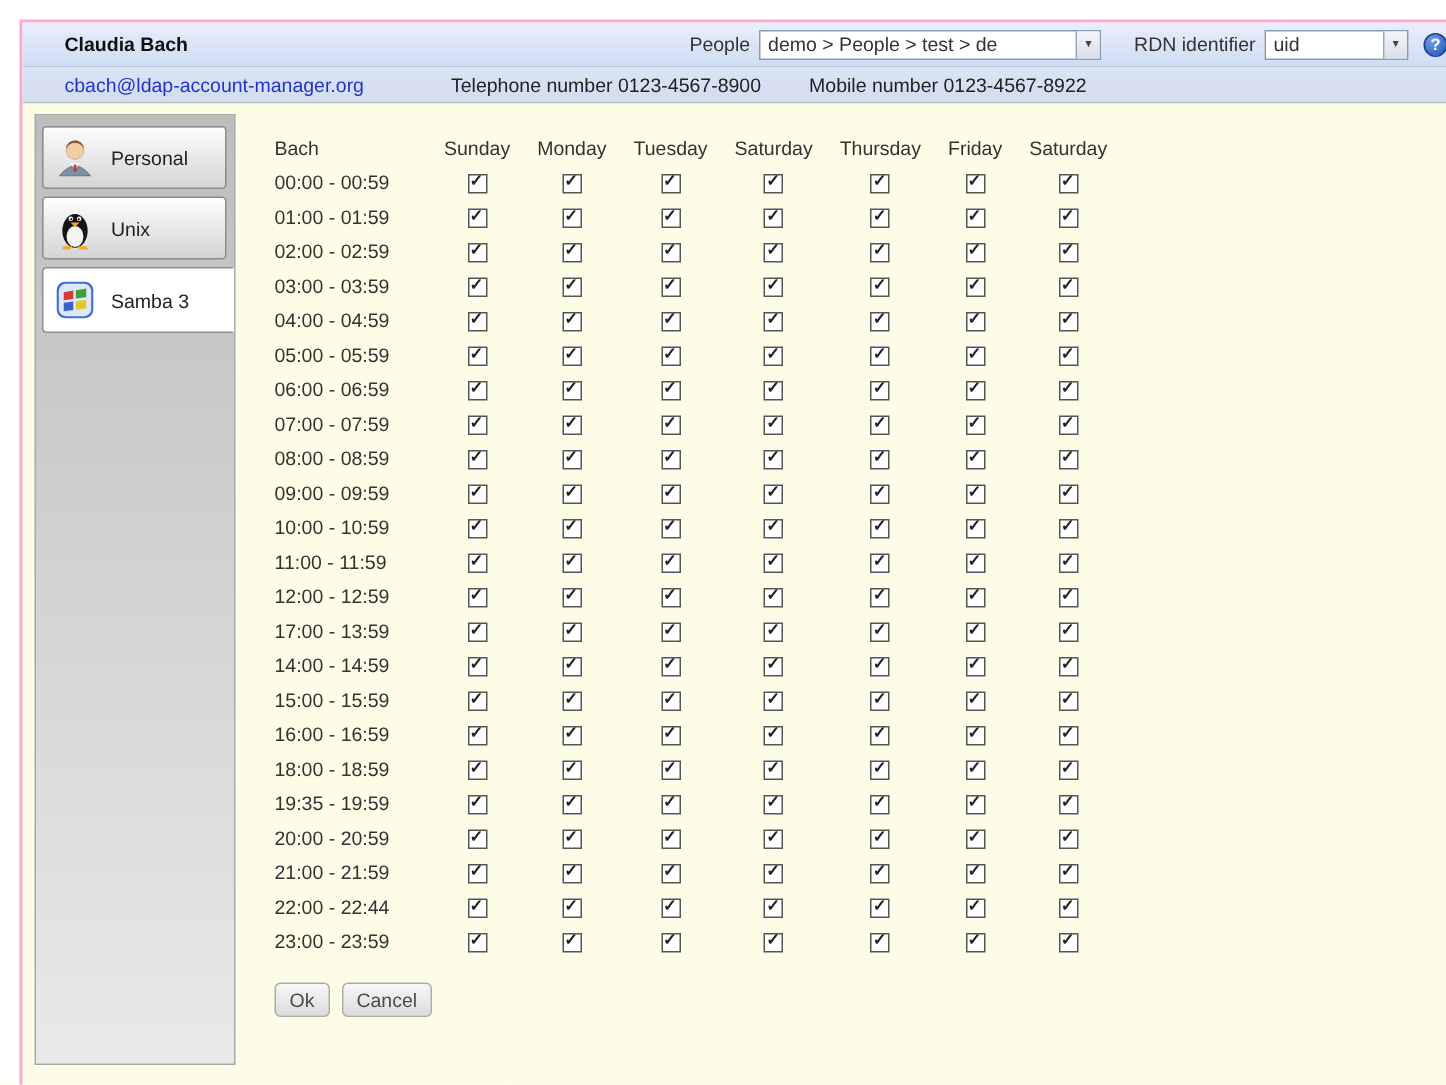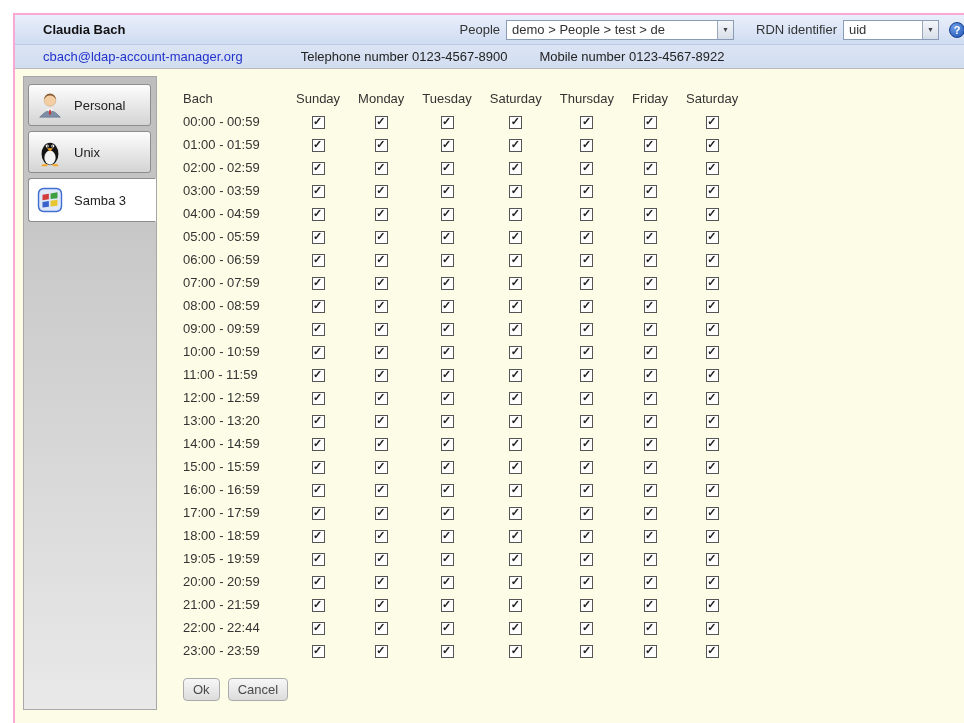--- a/index.html
+++ b/index.html
@@ -350,21 +350,21 @@
               <td class="time-col">12:00 - 12:59</td>
               <td><input type="checkbox" checked="" style=""></td>
               <td><input type="checkbox" checked="" style=""></td>
               <td><input type="checkbox" checked="" style=""></td>
               <td><input type="checkbox" checked="" style=""></td>
               <td><input type="checkbox" checked="" style=""></td>
               <td><input type="checkbox" checked="" style=""></td>
               <td><input type="checkbox" checked="" style=""></td>
             </tr>
             <tr>
-              <td class="time-col">13:00 - 13:20</td>
+              <td class="time-col">17:00 - 13:59</td>
               <td><input type="checkbox" checked="" style=""></td>
               <td><input type="checkbox" checked="" style=""></td>
               <td><input type="checkbox" checked="" style=""></td>
               <td><input type="checkbox" checked="" style=""></td>
               <td><input type="checkbox" checked="" style=""></td>
               <td><input type="checkbox" checked="" style=""></td>
               <td><input type="checkbox" checked="" style=""></td>
             </tr>
             <tr>
               <td class="time-col">14:00 - 14:59</td>
@@ -390,41 +390,31 @@
               <td class="time-col">16:00 - 16:59</td>
               <td><input type="checkbox" checked="" style=""></td>
               <td><input type="checkbox" checked="" style=""></td>
               <td><input type="checkbox" checked="" style=""></td>
               <td><input type="checkbox" checked="" style=""></td>
               <td><input type="checkbox" checked="" style=""></td>
               <td><input type="checkbox" checked="" style=""></td>
               <td><input type="checkbox" checked="" style=""></td>
             </tr>
             <tr>
-              <td class="time-col">17:00 - 17:59</td>
-              <td><input type="checkbox" checked="" style=""></td>
-              <td><input type="checkbox" checked="" style=""></td>
-              <td><input type="checkbox" checked="" style=""></td>
-              <td><input type="checkbox" checked="" style=""></td>
-              <td><input type="checkbox" checked="" style=""></td>
-              <td><input type="checkbox" checked="" style=""></td>
-              <td><input type="checkbox" checked="" style=""></td>
-            </tr>
-            <tr>
               <td class="time-col">18:00 - 18:59</td>
               <td><input type="checkbox" checked="" style=""></td>
               <td><input type="checkbox" checked="" style=""></td>
               <td><input type="checkbox" checked="" style=""></td>
               <td><input type="checkbox" checked="" style=""></td>
               <td><input type="checkbox" checked="" style=""></td>
               <td><input type="checkbox" checked="" style=""></td>
               <td><input type="checkbox" checked="" style=""></td>
             </tr>
             <tr>
-              <td class="time-col">19:05 - 19:59</td>
+              <td class="time-col">19:35 - 19:59</td>
               <td><input type="checkbox" checked="" style=""></td>
               <td><input type="checkbox" checked="" style=""></td>
               <td><input type="checkbox" checked="" style=""></td>
               <td><input type="checkbox" checked="" style=""></td>
               <td><input type="checkbox" checked="" style=""></td>
               <td><input type="checkbox" checked="" style=""></td>
               <td><input type="checkbox" checked="" style=""></td>
             </tr>
             <tr>
               <td class="time-col">20:00 - 20:59</td>

